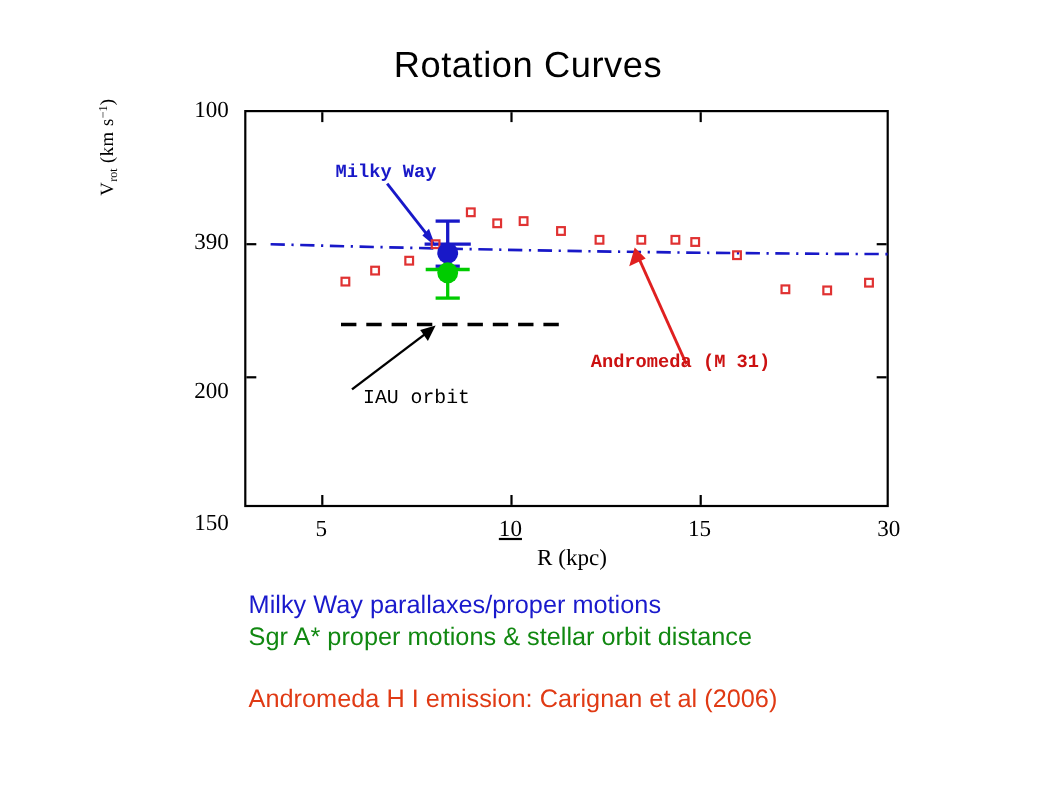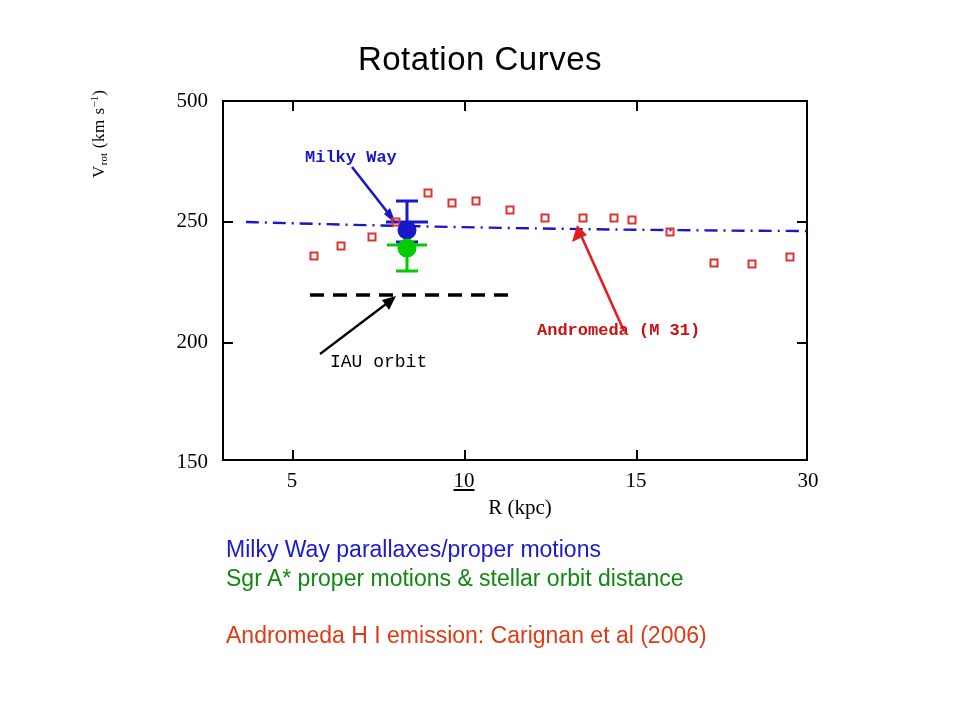--- a/index.html
+++ b/index.html
@@ -131,24 +131,24 @@
   .lg-green{color:#118811;}
   .lg-red{color:#E03A14;}
 </style>
 </head>
 <body>
 
 <div id="stage">
 
   <div class="chart-title">Rotation Curves</div>
 
-  <div class="ylabel-val" style="top:100px;right:752px;">500</div>
-  <div class="ylabel-val" style="top:220px;right:752px;">250</div>
-  <div class="ylabel-val" style="top:341px;right:752px;">200</div>
-  <div class="ylabel-val" style="top:461px;right:752px;">150</div>
+  <div class="ylabel-val" style="top:100px;right:752px;">100</div>
+  <div class="ylabel-val" style="top:220px;right:752px;">390</div>
+  <div class="ylabel-val" style="top:355px;right:752px;">200</div>
+  <div class="ylabel-val" style="top:475px;right:752px;">150</div>
 
   <div class="xlabel-val" style="left:292px;top:468px;">5</div>
   <div class="xlabel-val" style="left:464px;top:468px;text-decoration:underline;">10</div>
   <div class="xlabel-val" style="left:636px;top:468px;">15</div>
   <div class="xlabel-val" style="left:808px;top:468px;">30</div>
 
   <div id="y-axis-title">
     <span>V</span><span class="sub">rot</span><span> (km s</span><span class="sup">−1</span><span>)</span>
   </div>
 

